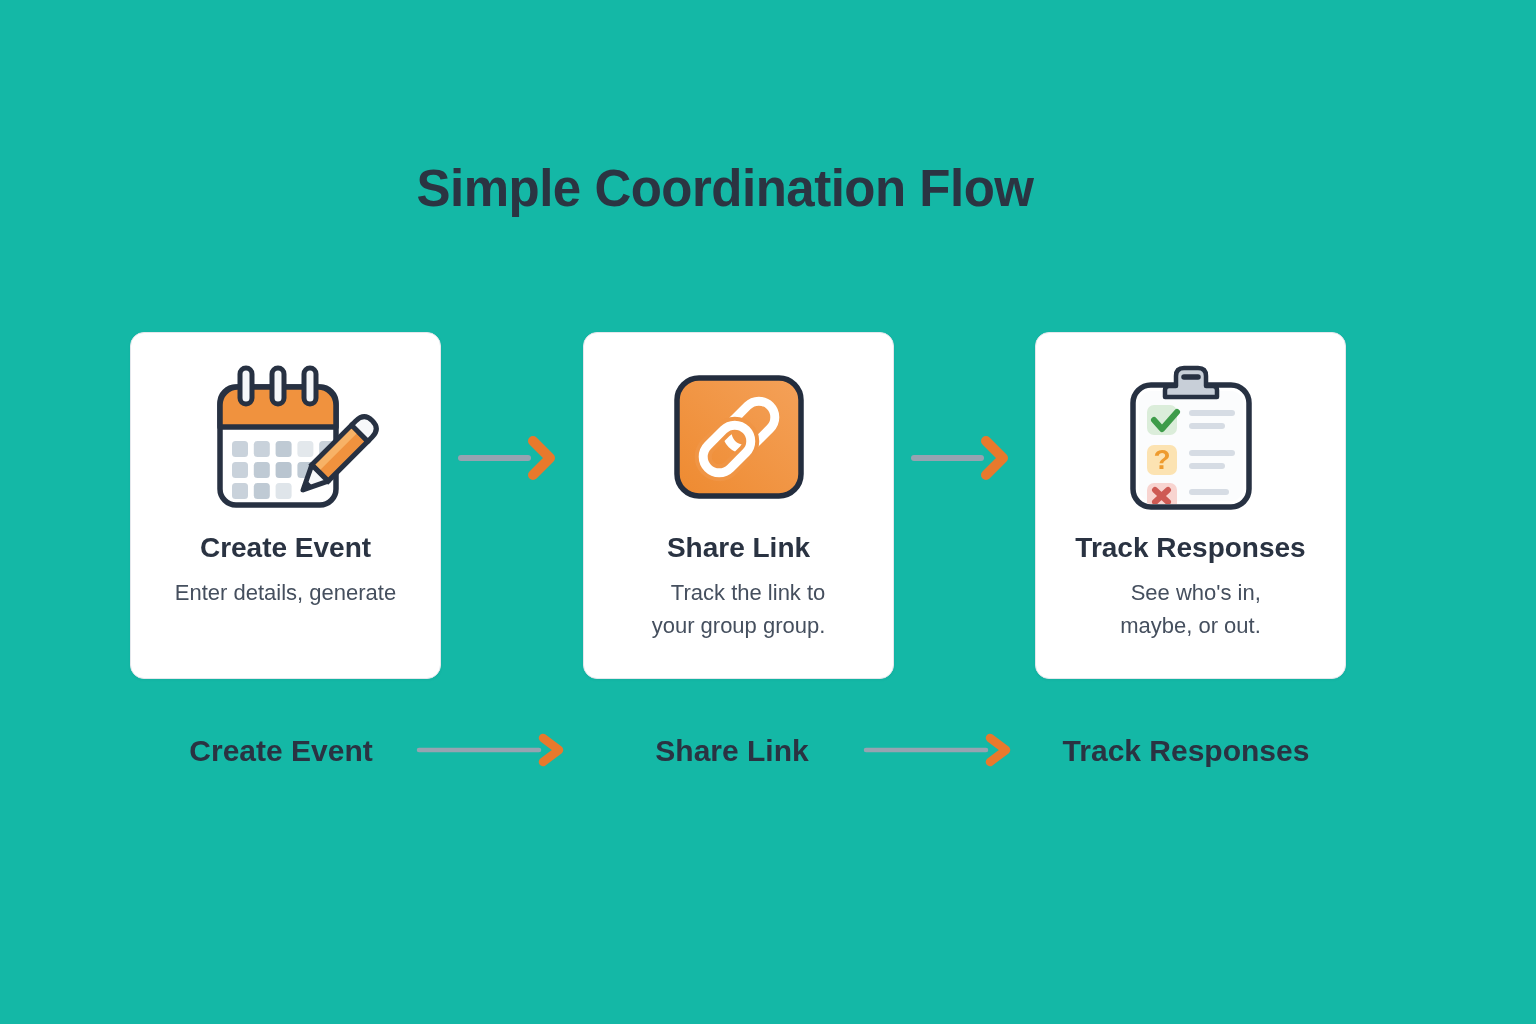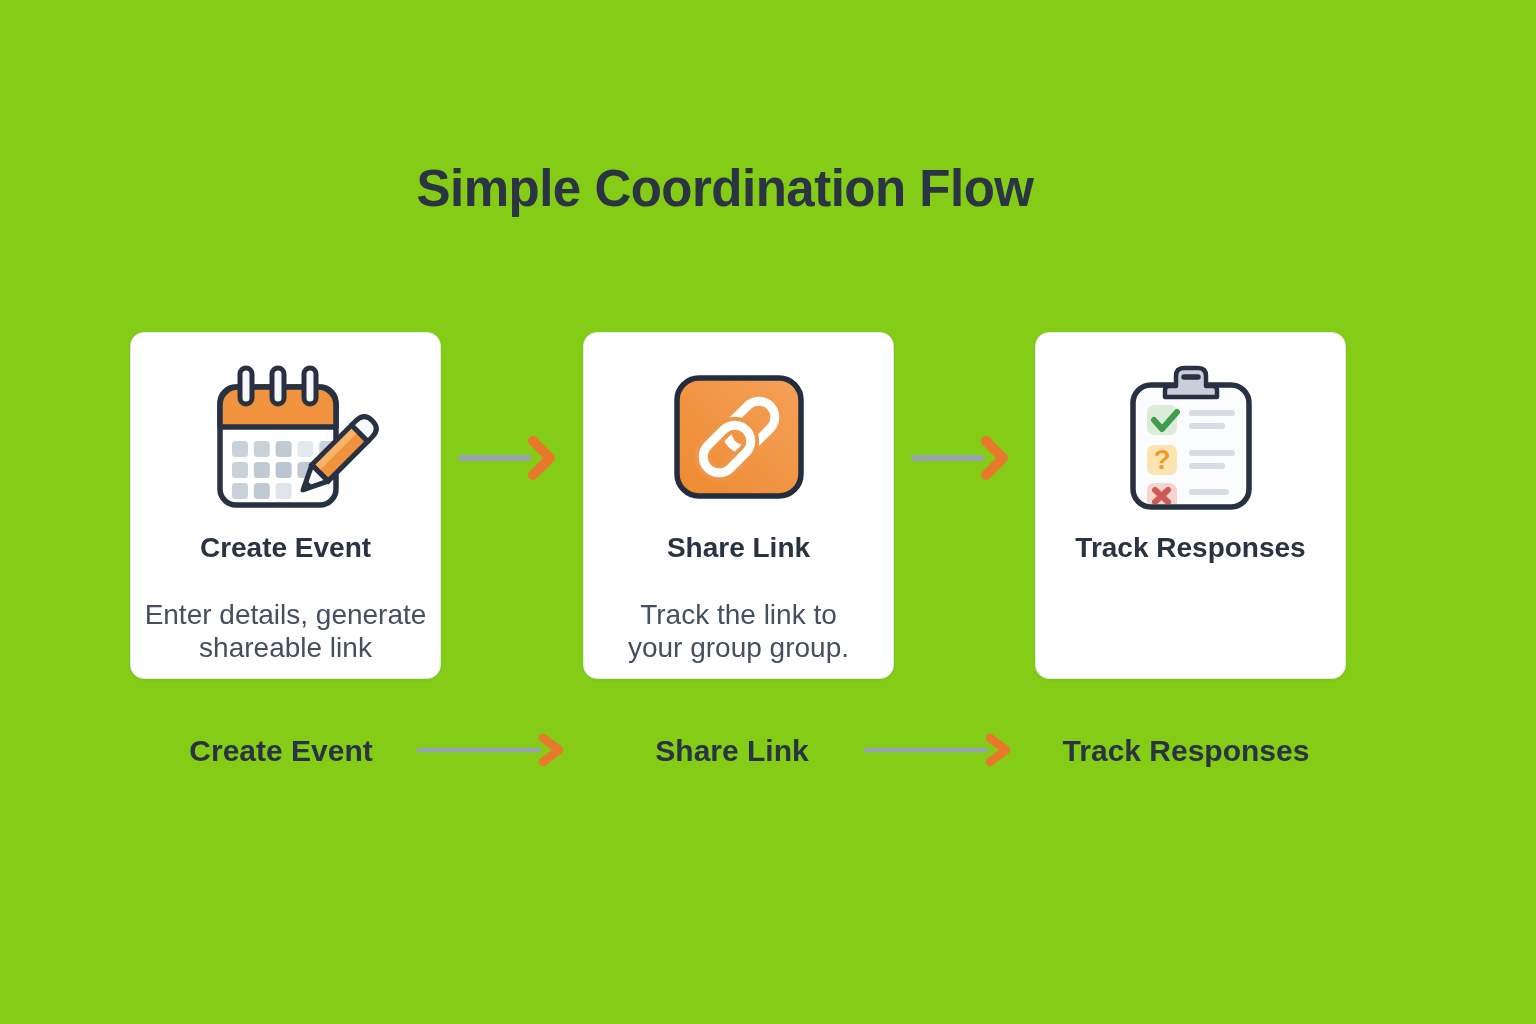--- a/index.html
+++ b/index.html
@@ -5,21 +5,21 @@
   * { margin: 0; padding: 0; box-sizing: border-box; }
   html, body { background: #ffffff; }
   body {
     font-family: "Liberation Sans", "DejaVu Sans", sans-serif;
     color: #2B3442;
   }
   .canvas {
     position: relative;
     width: 1536px;
     height: 1024px;
-    background: #84cc16;
+    background: #14b8a6;
     overflow: hidden;
   }
   .page-title {
     position: absolute;
     top: 158px;
     left: 0;
     width: 1450px;
     text-align: center;
     font-size: 51px;
     line-height: 62px;
@@ -52,25 +52,25 @@
   }
   .step-title {
     margin-top: 14px;
     font-size: 28px;
     line-height: 34px;
     font-weight: 700;
     color: #2A3342;
     text-align: center;
   }
   .step-desc {
-    margin-top: 33px;
-    font-size: 28px;
+    margin-top: 11px;
+    font-size: 22px;
     line-height: 33px;
     color: #454F5E;
-    text-align: center;
+    text-align: right;
   }
   .flow-arrow {
     position: absolute;
     top: 434px;
   }
   .flow-arrow.a1 { left: 455px; }
   .flow-arrow.a2 { left: 908px; }
   .bottom-label {
     position: absolute;
     top: 733px;
@@ -131,21 +131,20 @@
           <rect x="-11.5" y="-56" width="23" height="56" fill="#F0923E" stroke="#273142" stroke-width="5"></rect>
           <rect x="-9" y="-53.5" width="7" height="51" fill="#F7B266"></rect>
           <polygon points="-11.5,0 0,24 11.5,0" fill="#F7F8FA" stroke="#273142" stroke-width="5" stroke-linejoin="round"></polygon>
           <polygon points="-4.5,14.5 0,24 4.5,14.5" fill="#273142"></polygon>
         </g>
       </svg>
     </div>
     <div class="step-title">Create Event</div>
     <div class="step-desc">
       <div>Enter details, generate</div>
-      <div>shareable link</div>
     </div>
   </div>
 
   <div class="flow-arrow a1">
     <svg width="104" height="48" viewBox="0 0 104 48">
       <line x1="6" y1="24" x2="73" y2="24" stroke="#96A3B1" stroke-width="6" stroke-linecap="round"></line>
       <path d="M78,7 L95,24 L78,41" fill="none" stroke="#E8792C" stroke-width="10" stroke-linecap="round" stroke-linejoin="round"></path>
     </svg>
   </div>
 
@@ -206,20 +205,24 @@
           <rect x="24" y="122" width="30" height="30" rx="7" fill="#F8D4D0"></rect>
           <path d="M32,129 l13,12 M45,129 l-13,12" fill="none" stroke="#CE5A54" stroke-width="6" stroke-linecap="round"></path>
           <rect x="66" y="128" width="40" height="6" rx="3" fill="#D6DCE4"></rect>
         </g>
 
         <path d="M42,36 V29 Q42,25 46,25 H53 V15 Q53,7 61,7 H75 Q83,7 83,15 V25 H90 Q94,25 94,29 V36 Z" fill="#C8CFD8" stroke="#273142" stroke-width="4.5" stroke-linejoin="round"></path>
         <line x1="61" y1="16" x2="75" y2="16" stroke="#273142" stroke-width="5.5" stroke-linecap="round"></line>
       </svg>
     </div>
     <div class="step-title">Track Responses</div>
+    <div class="step-desc">
+      <div>See who's in,</div>
+      <div>maybe, or out.</div>
+    </div>
   </div>
 
   <div>
     <div class="bottom-label b1">Create Event</div>
     <div class="bottom-arrow ba1">
       <svg width="158" height="34" viewBox="0 0 158 34">
         <line x1="4" y1="17" x2="124" y2="17" stroke="#96A3B1" stroke-width="4.5" stroke-linecap="round"></line>
         <path d="M128,5 L144,17 L128,29" fill="none" stroke="#E8792C" stroke-width="8.5" stroke-linecap="round" stroke-linejoin="round"></path>
       </svg>
     </div>

